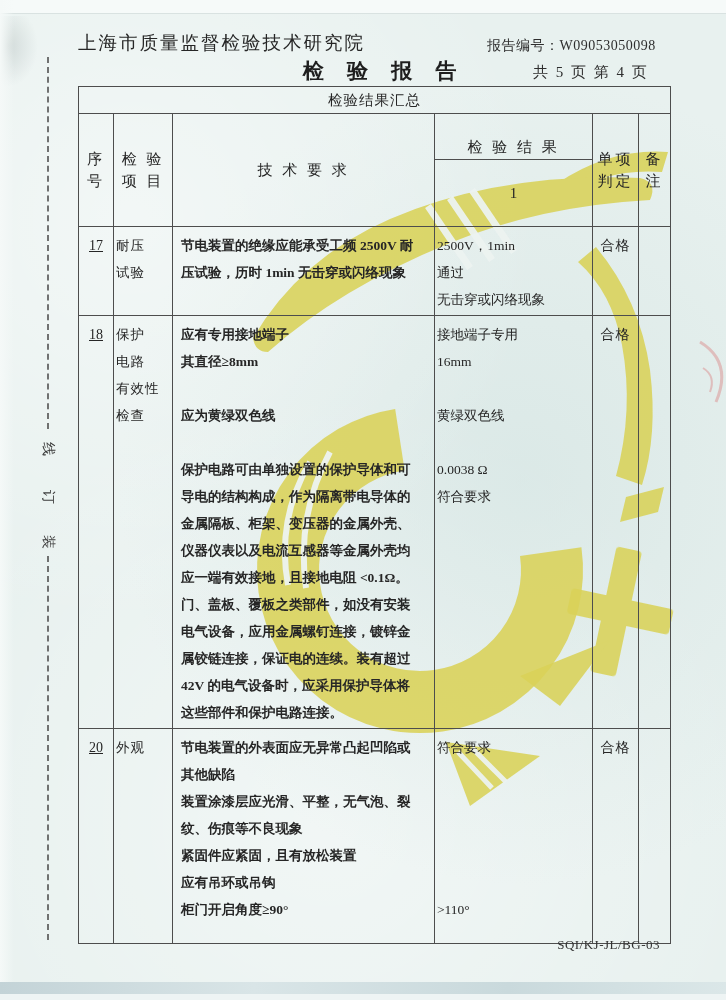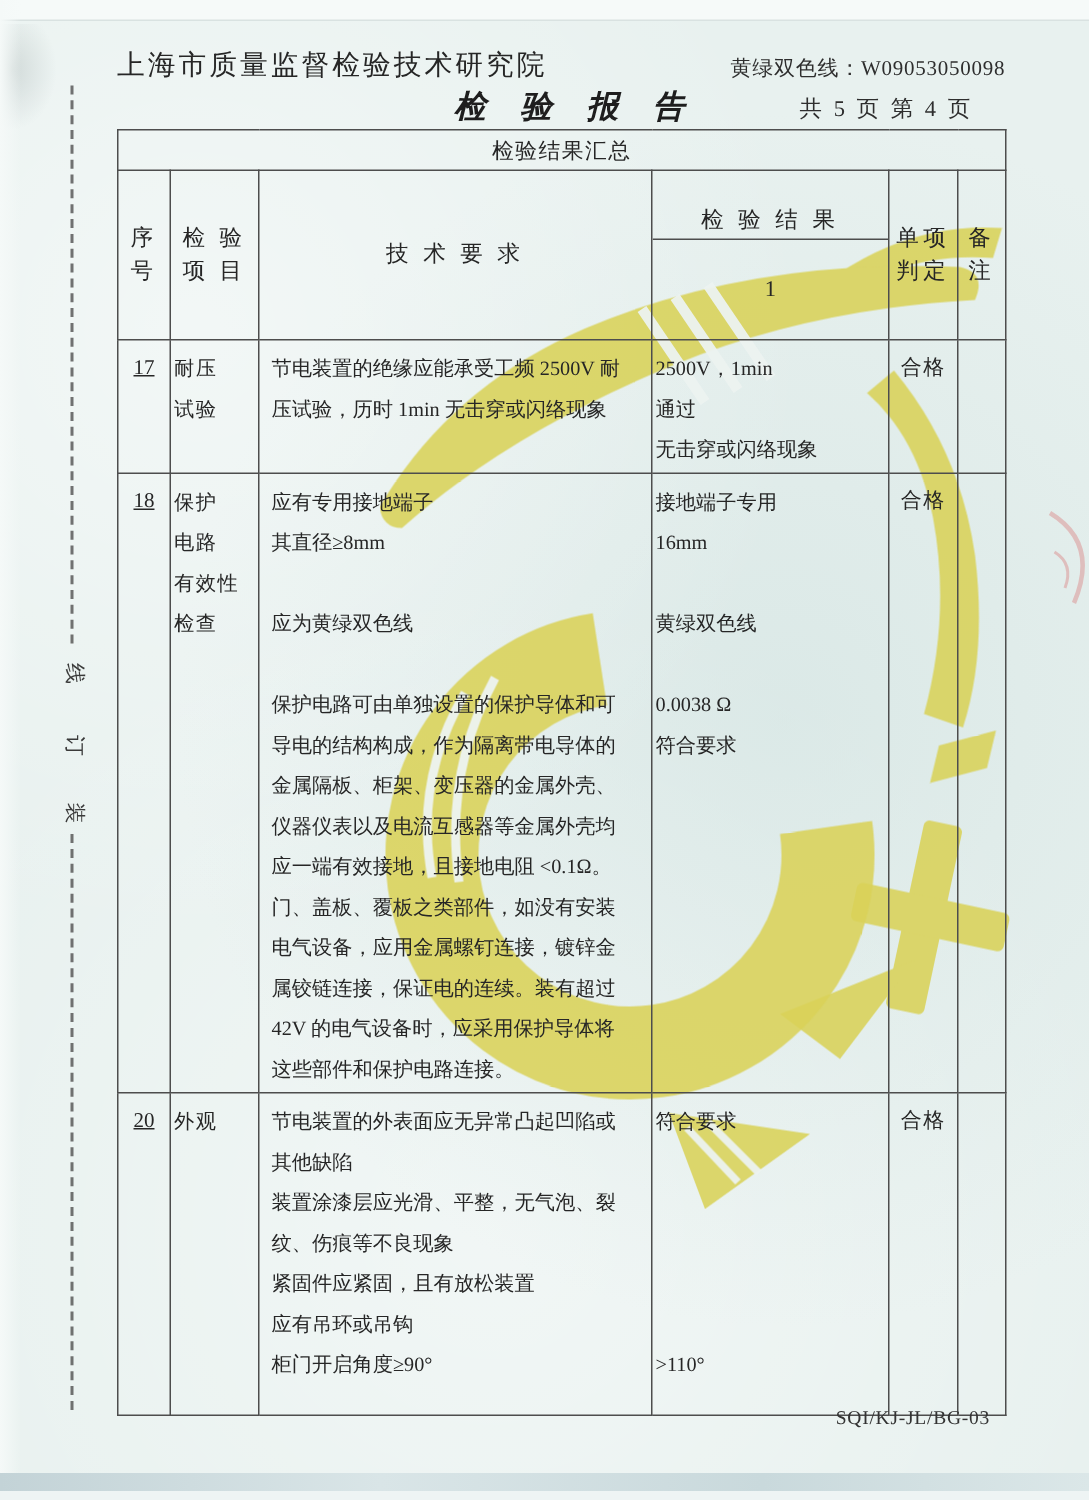--- a/index.html
+++ b/index.html
@@ -26,21 +26,21 @@
   .corner-smudge{position:absolute;left:-10px;top:16px;width:52px;height:76px;
     background:radial-gradient(ellipse at 35% 40%, rgba(148,160,160,.30), transparent 62%);}
 
   .wm{position:absolute;left:0;top:0;z-index:1;}
 
   .content{position:absolute;inset:0;z-index:2;}
 
   .institute{position:absolute;left:78px;top:30px;font-size:18.5px;letter-spacing:2px;color:#262626;}
   .report-no{position:absolute;left:487px;top:37px;font-size:14px;letter-spacing:.5px;}
   .doc-title{position:absolute;left:0;right:0;top:57px;text-align:center;padding-left:42px;
-    font-size:21px;font-weight:bold;letter-spacing:9px;color:#1e1e1e;font-style:italic;}
+    font-size:21px;font-weight:bold;letter-spacing:9px;color:#1e1e1e;}
   .pagination{position:absolute;left:533px;top:63px;font-size:15px;letter-spacing:2px;}
 
   
   .bind-seg{position:absolute;left:47px;width:0;border-left:2px dashed #5a5a5a;opacity:.85;}
   .bind-seg.s1{top:57px;height:372px;}
   .bind-seg.s2{top:556px;height:384px;}
   .bind-char{position:absolute;left:39px;width:18px;height:18px;font-size:14px;color:#3a3a3a;
     transform:rotate(90deg);text-align:center;line-height:18px;}
 
   
@@ -54,21 +54,21 @@
   .report-table{border:1.5px solid #3f3f3f;}
   tr.cap td{height:26px;text-align:center;font-size:14.5px;letter-spacing:1px;padding:0;}
   tr.head th{height:46px;font-weight:normal;font-size:15px;text-align:center;vertical-align:middle;
     line-height:22px;white-space:pre-line;letter-spacing:3px;padding:0;}
   th.res-head{padding:0;letter-spacing:3px;}
   th.res-head .res-top{height:23px;line-height:23px;border-bottom:1px solid #4d4d4d;}
   th.res-head .res-sub{height:22px;line-height:22px;letter-spacing:0;}
   tr.body td{vertical-align:top;white-space:pre-line;word-break:keep-all;line-height:27px;padding:5px 2px 2px 2px;}
   tr.body td.no{text-align:center;font-size:14px;text-decoration:underline;}
   tr.body td.item{text-align:left;letter-spacing:1px;}
-  tr.body td.req{text-align:left;padding-left:8px;padding-right:2px;}
+  tr.body td.req{text-align:left;padding-left:8px;padding-right:2px;font-weight:bold;}
   tr.body td.result{text-align:left;}
   tr.body td.verdict{text-align:center;font-size:14px;letter-spacing:1px;margin-left:45px;}
   tr.body.last td{padding-bottom:20px;}
 
   .footer-code{position:absolute;right:66px;top:937px;font-size:13px;letter-spacing:.5px;color:#333;}
 </style>
 </head>
 <body>
 
 <div class="page">
@@ -102,21 +102,21 @@
     </g>
     <g fill="none" stroke="#dc9090" opacity="0.5">
       <path d="M700,342 Q733,362 716,402" stroke-width="3"></path>
       <path d="M703,368 Q716,376 710,392" stroke-width="2"></path>
     </g>
   </svg>
 
   <div class="content">
 
     <div class="institute">上海市质量监督检验技术研究院</div>
-    <div class="report-no">黄绿双色线：W09053050098</div>
+    <div class="report-no">报告编号：W09053050098</div>
     <div class="doc-title">检 验 报 告</div>
     <div class="pagination">共 5 页  第 4 页</div>
 
     <div class="bind-seg s1"></div>
     <div class="bind-char" style="top:440px;">线</div>
     <div class="bind-char" style="top:488px;">订</div>
     <div class="bind-char" style="top:533px;">装</div>
     <div class="bind-seg s2"></div>
 
     <table class="report-table">

